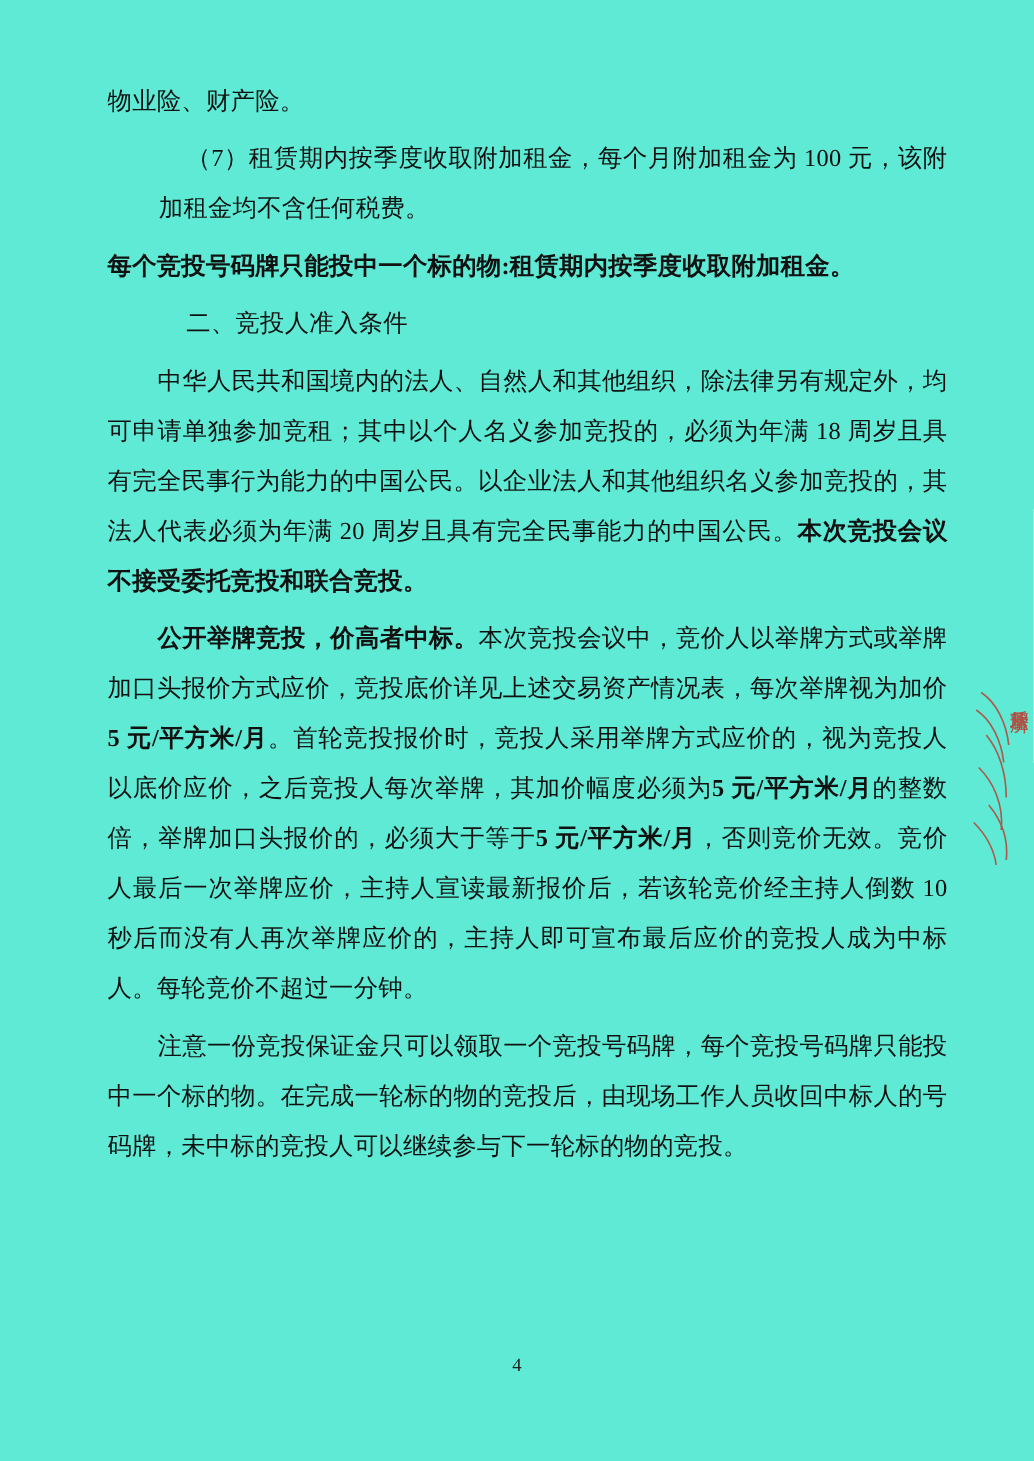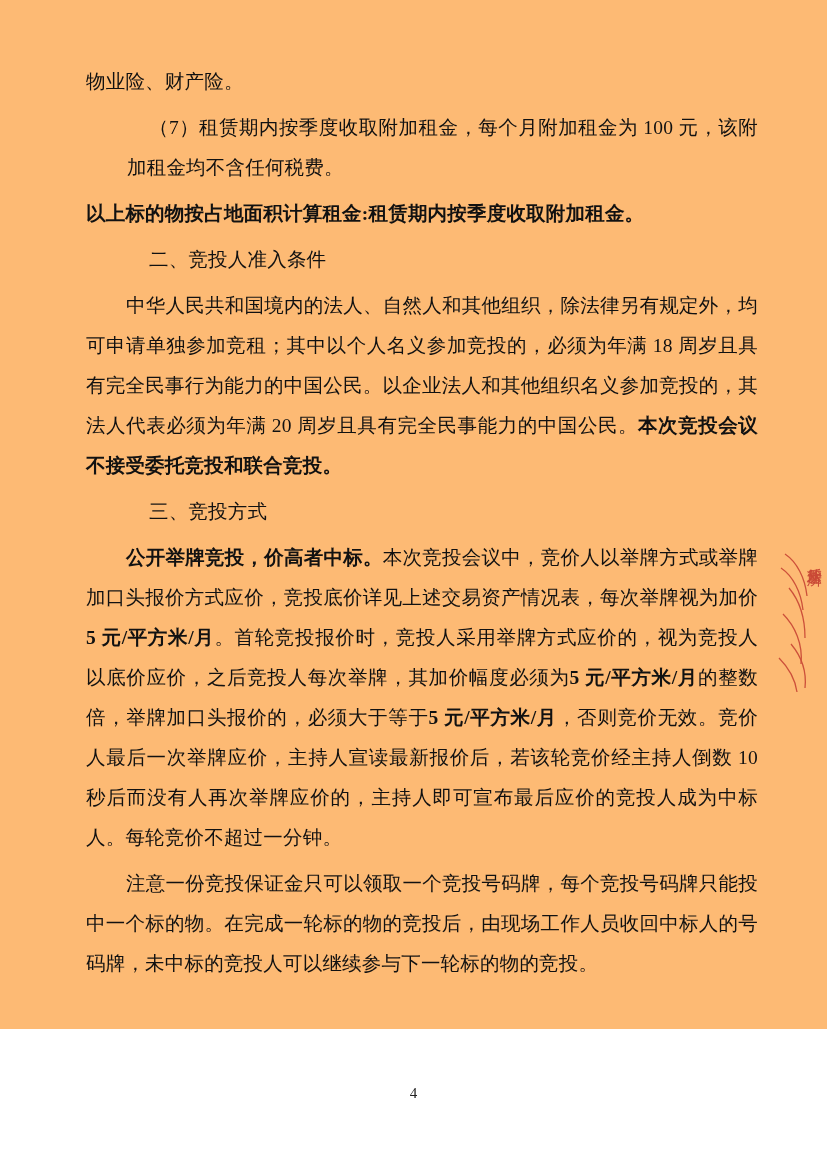--- a/index.html
+++ b/index.html
@@ -12,22 +12,22 @@
     background: #ffffff;
     font-family: "Liberation Serif", "DejaVu Serif", serif;
     color: #111111;
     position: relative;
     overflow: hidden;
   }
   .page {
     position: absolute;
     left: 0; top: 0;
     width: 827px;
-    height: 1029px;
-    background: #fdba74;
+    height: 1169px;
+    background: #5eead4;
   }
   .content {
     position: absolute;
     left: 86px;
     top: 62px;
     width: 672px;
   }
   p {
     margin: 0 0 6px 0;
     font-size: 19.5px;
@@ -95,27 +95,26 @@
 
 <div class="page">
 
   <div class="content">
 
     <p class="plain">物业险、财产险。</p>
 
     <p class="indent-half">（7）租赁期内按季度收取附加租金，每个月附加租金为 100 元，该附加租金均不含任何税费。</p>
 
 
-    <p class="heading-bold"><span>以上标的物按占地面积计算租金</span><span>:租赁期内按季度收取附加租金。</span></p>
+    <p class="heading-bold"><span>每个竞投号码牌只能投中一个标的物</span><span>:租赁期内按季度收取附加租金。</span></p>
 
     <p class="indent-half">二、竞投人准入条件</p>
 
     <p class="indent"><span>中华人民共和国境内的法人、自然人和其他组织，除法律另有规定外，均可申请单独参加竞租；其中以个人名义参加竞投的，必须为年满 18 周岁且具有完全民事行为能力的中国公民。以企业法人和其他组织名义参加竞投的，其法人代表必须为年满 20 周岁且具有完全民事能力的中国公民。</span><span class="bold">本次竞投会议不接受委托竞投和联合竞投。</span></p>
 
-    <p class="indent-half">三、竞投方式</p>
 
     <p class="indent"><span class="bold">公开举牌竞投，价高者中标。</span><span>本次竞投会议中，竞价人以举牌方式或举牌加口头报价方式应价，竞投底价详见上述交易资产情况表，每次举牌视为加价</span><span class="bold">5 元/平方米/月</span><span>。首轮竞投报价时，竞投人采用举牌方式应价的，视为竞投人以底价应价，之后竞投人每次举牌，其加价幅度必须为</span><span class="bold">5 元/平方米/月</span><span>的整数倍，举牌加口头报价的，必须大于等于</span><span class="bold">5 元/平方米/月</span><span>，否则竞价无效。竞价人最后一次举牌应价，主持人宣读最新报价后，若该轮竞价经主持人倒数 10 秒后而没有人再次举牌应价的，主持人即可宣布最后应价的竞投人成为中标人。每轮竞价不超过一分钟。</span></p>
 
     <p class="indent">注意一份竞投保证金只可以领取一个竞投号码牌，每个竞投号码牌只能投中一个标的物。在完成一轮标的物的竞投后，由现场工作人员收回中标人的号码牌，未中标的竞投人可以继续参与下一轮标的物的竞投。</p>
 
   </div>
 
   <div class="stamp-mark">
     <svg width="48" height="148" viewBox="0 0 48 148" xmlns="http://www.w3.org/2000/svg">
       <g stroke="#c0362c" stroke-width="1.3" fill="none" opacity="0.8">

